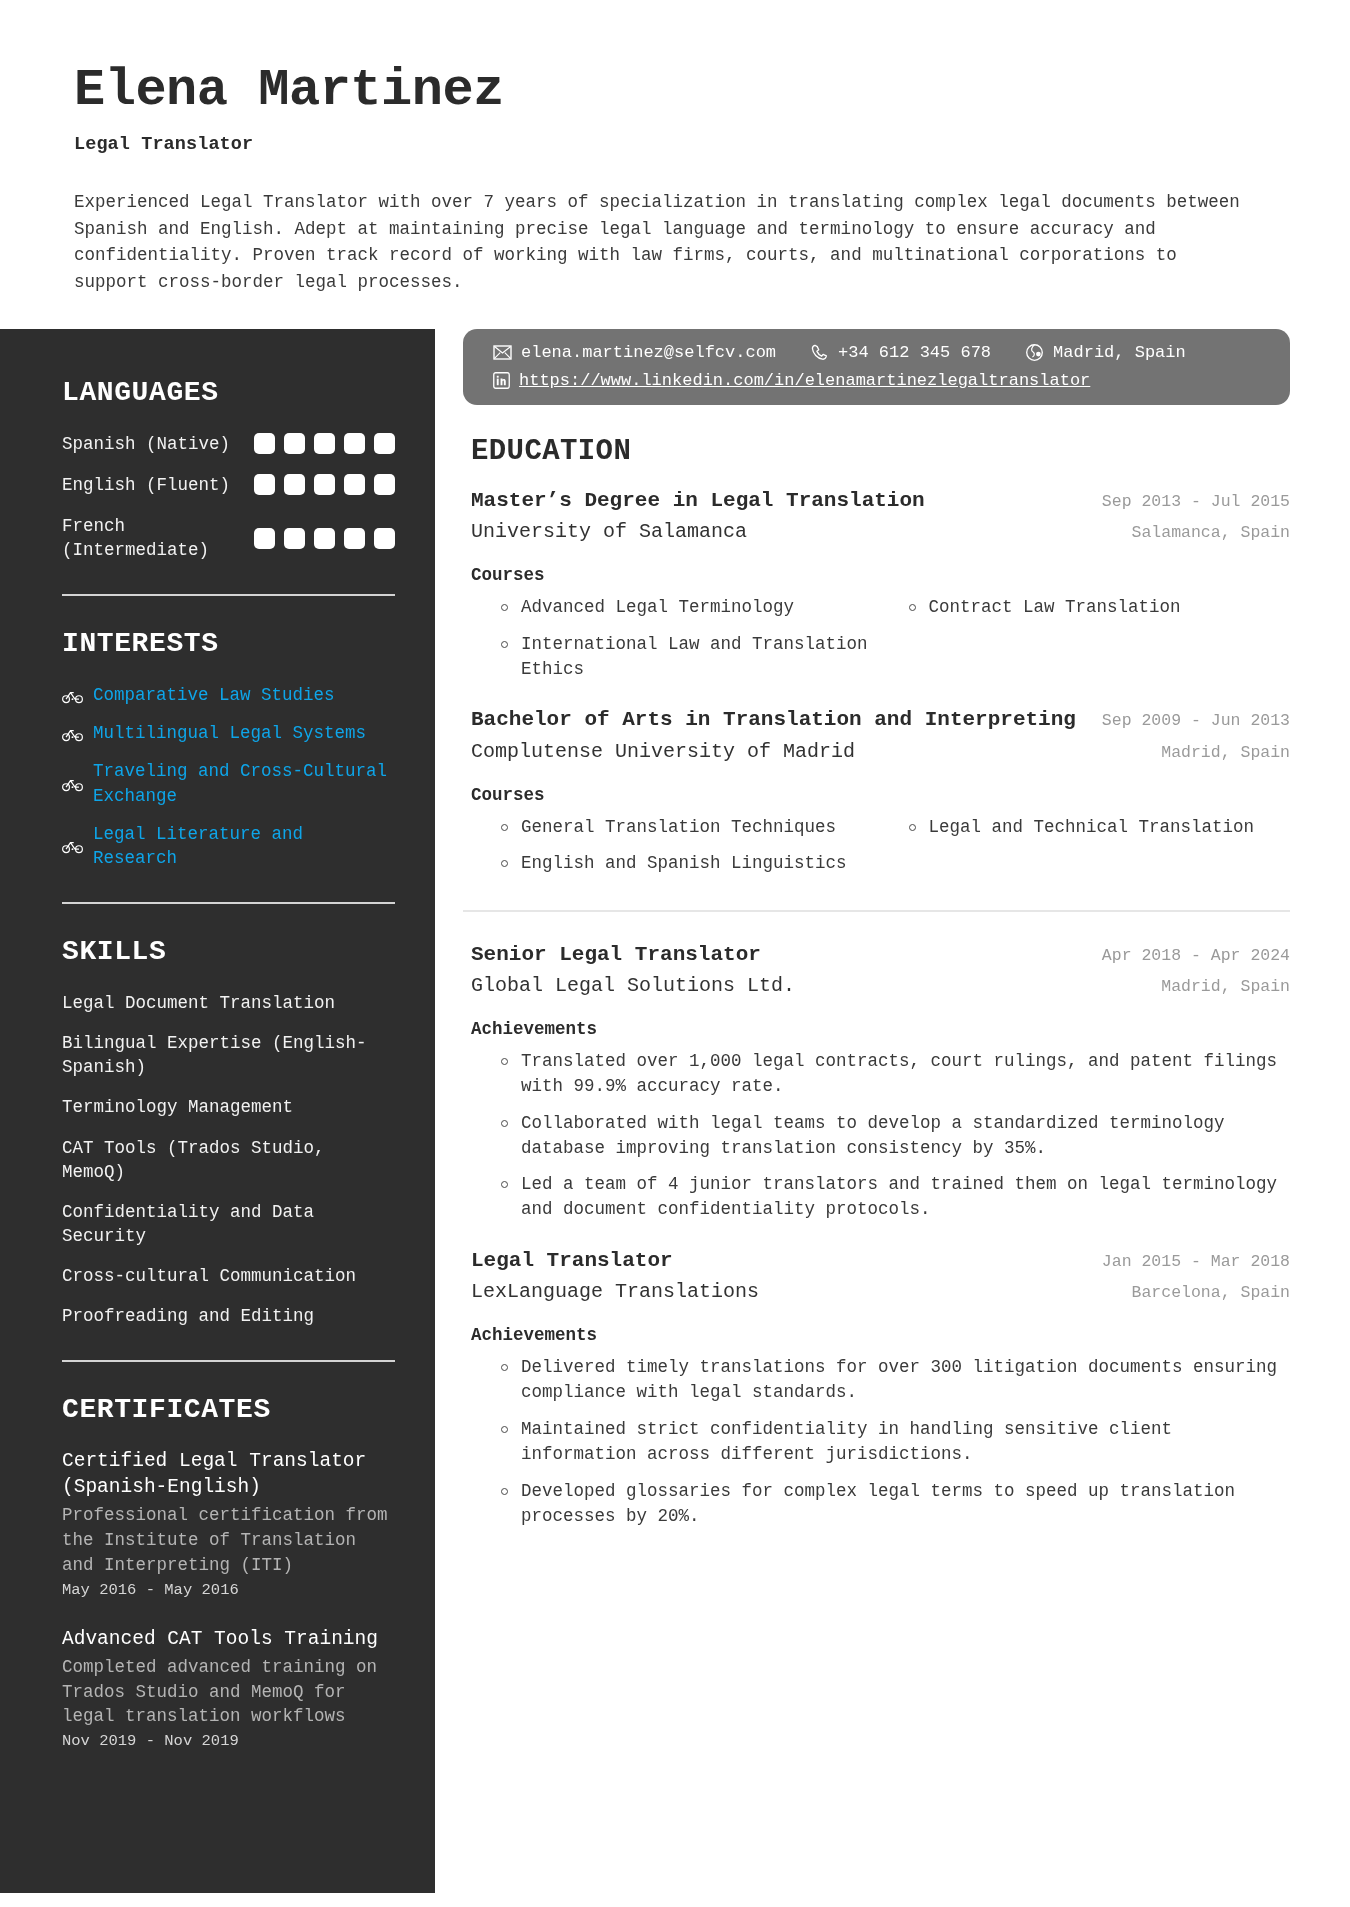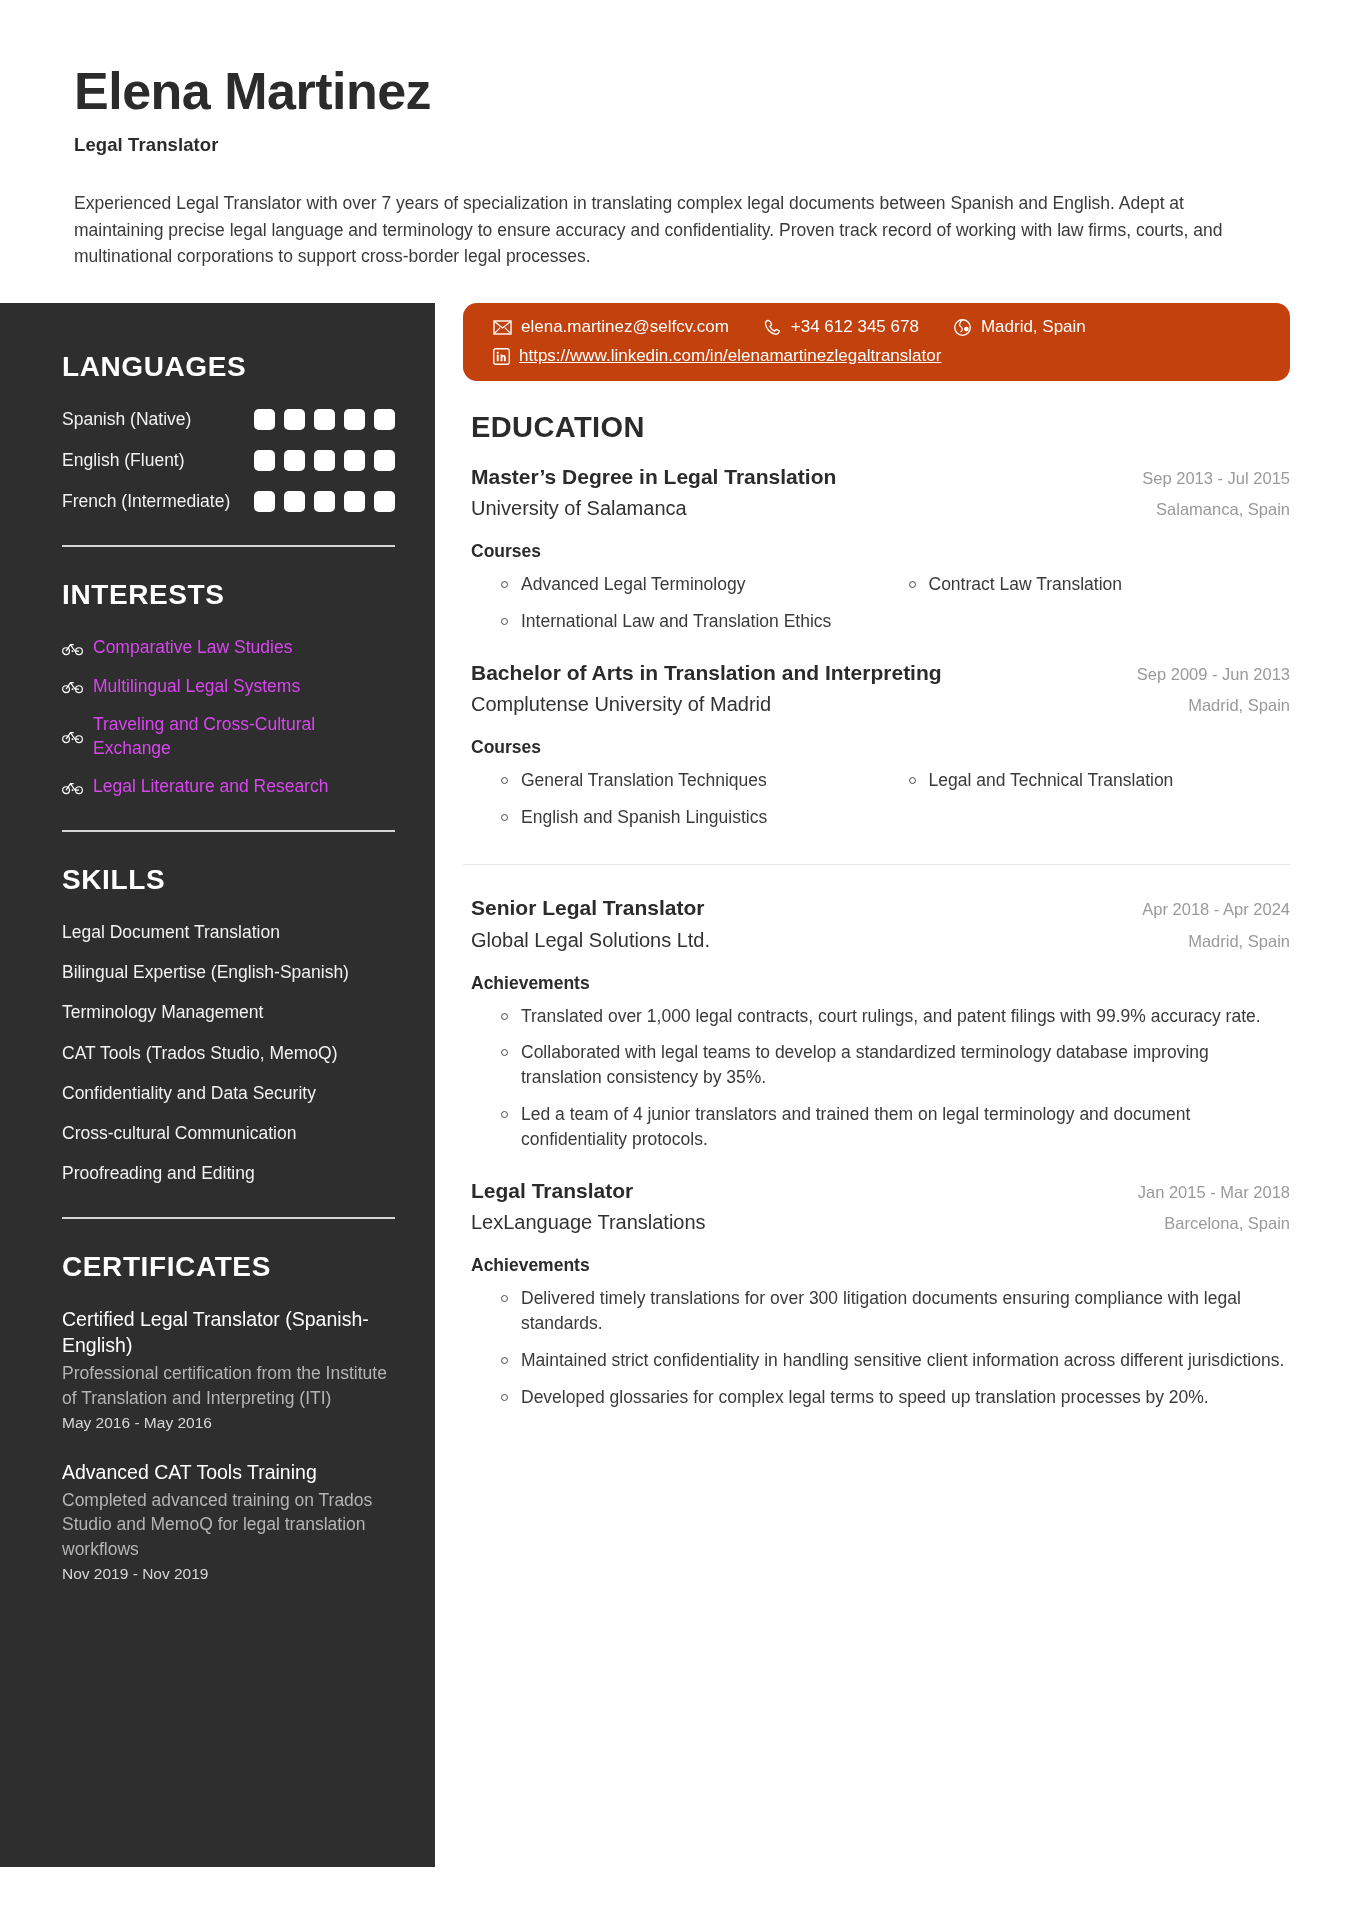--- a/index.html
+++ b/index.html
@@ -7,20 +7,21 @@
     width:1350px;
     background:#ffffff;
     font-family:"Liberation Sans", sans-serif;
   }
   #page {
     position:relative;
     width:1350px;
     min-height:1907px;
     background:#ffffff;
     overflow:hidden;
+    font-family:Liberation Mono, monospace;
   }
 
   
   .header { padding:62px 70px 0 74px; }
   .name {
     font-size:52px;
     font-weight:bold;
     letter-spacing:-0.5px;
     color:#2b2b2b;
     line-height:1.12;
@@ -93,21 +94,21 @@
   
   .interest-row {
     display:flex;
     align-items:center;
     gap:10px;
     margin-bottom:14px;
   }
   .bike-icon { flex:0 0 auto; width:21px; height:17px; display:block; }
   .interest-label {
     font-size:17.5px;
-    color:#d946ef;
+    color:#0ea5e9;
     line-height:1.38;
   }
 
   
   .skill-item {
     font-size:17.5px;
     color:#f2f2f2;
     line-height:1.38;
     margin-bottom:16px;
   }
@@ -131,21 +132,21 @@
     margin-top:3px;
   }
 
   
   .main {
     flex:1 1 auto;
     padding:0 60px 40px 28px;
     min-width:0;
   }
   .contact-bar {
-    background:#c2410c;
+    background:#737373;
     border-radius:14px;
     padding:14px 24px 15px 30px;
     color:#ffffff;
     margin-bottom:30px;
   }
   .contact-line-1 {
     display:flex;
     align-items:center;
     gap:34px;
     flex-wrap:wrap;

